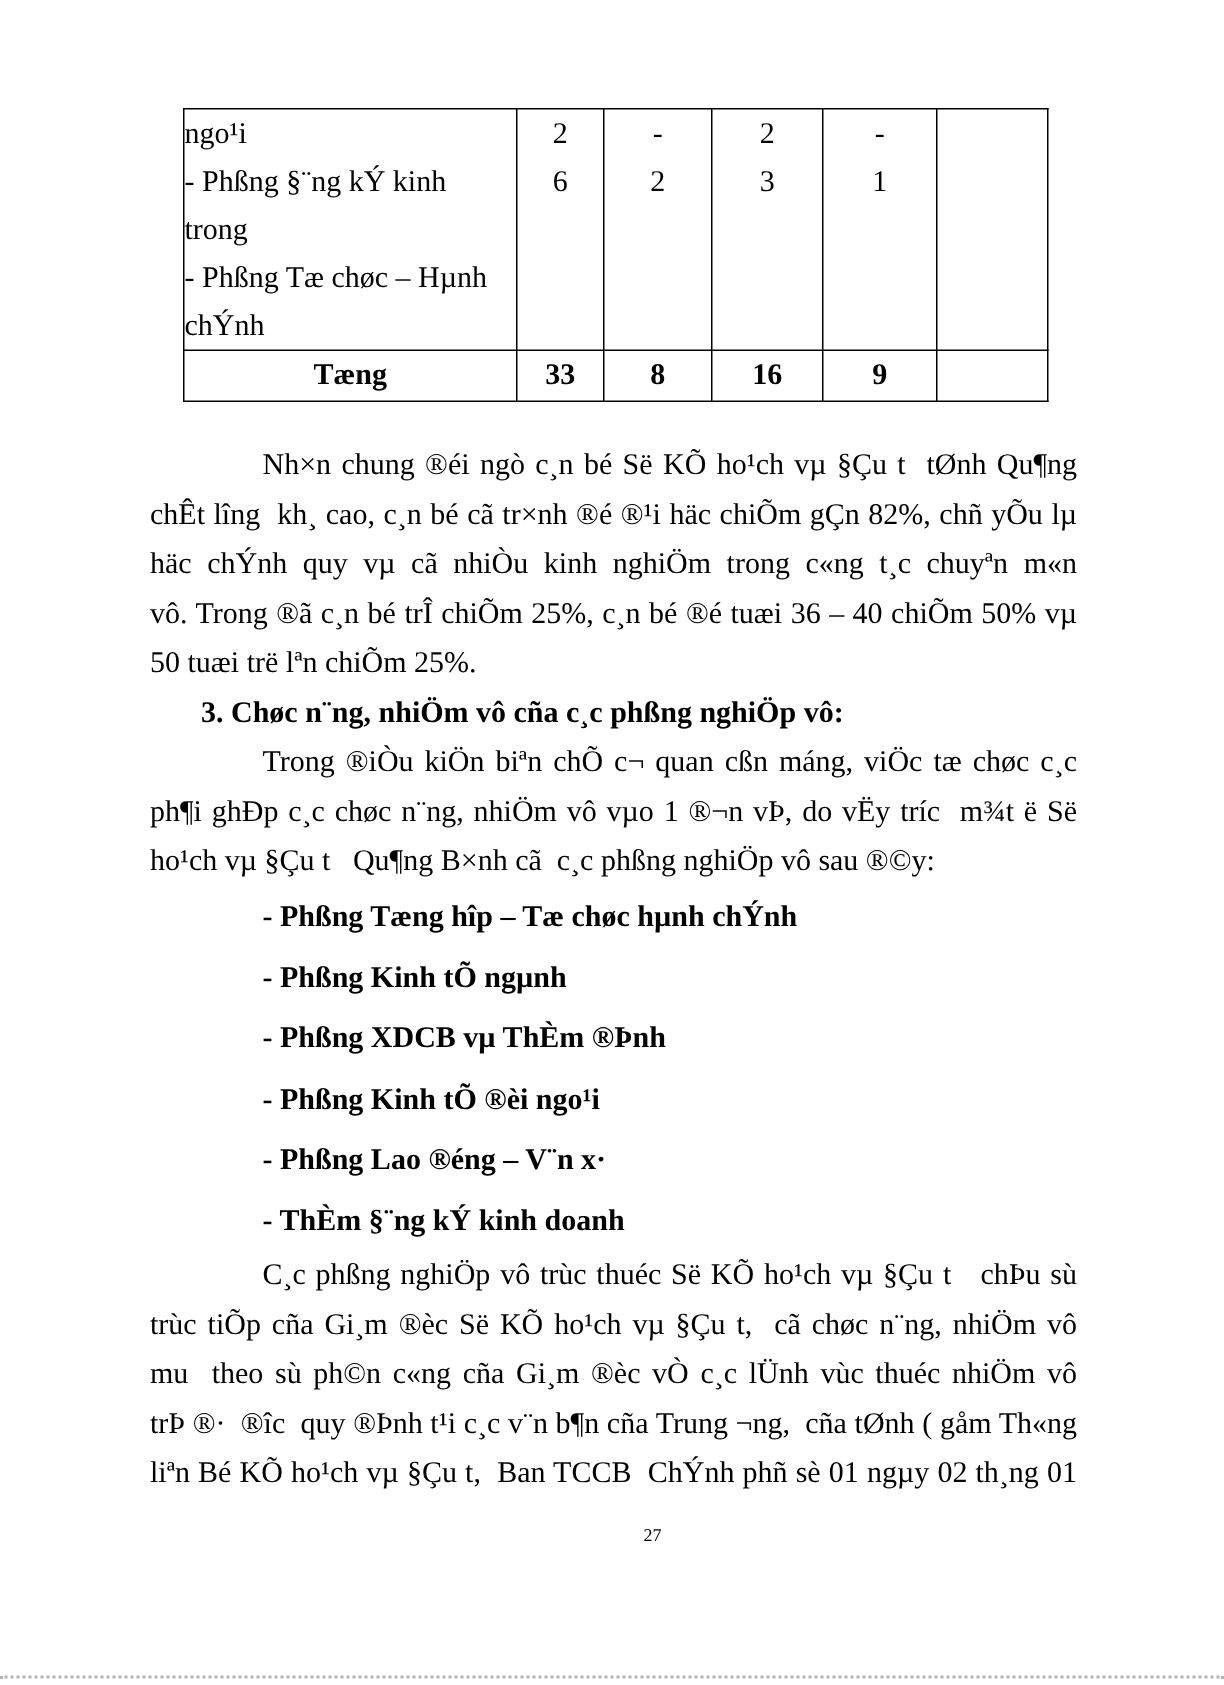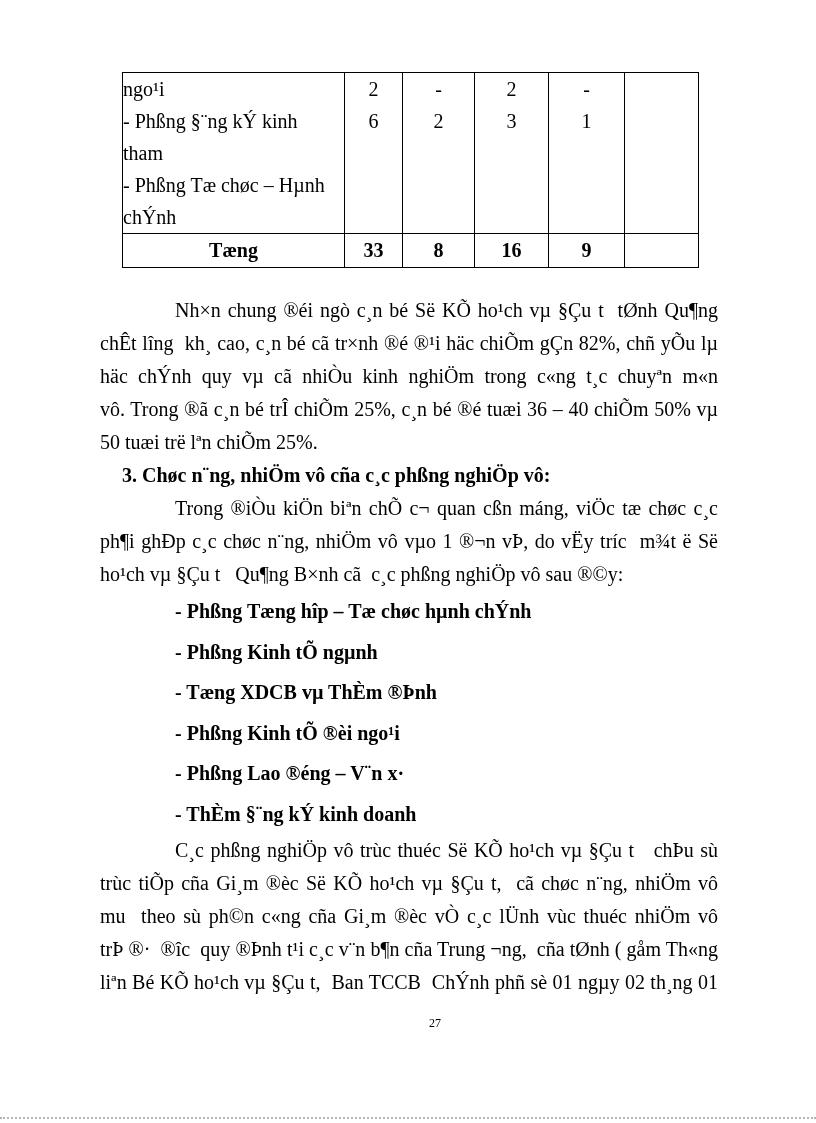--- a/index.html
+++ b/index.html
@@ -55,21 +55,21 @@
     height: 33px; line-height: 33px;
     text-align: justify; text-align-last: justify;
     white-space: pre-wrap;
     overflow: hidden;
   }
   .jline.lastline { text-align: right; text-align-last: left; }
   .jline.indent { text-indent: 75px; }
   .p1 { margin-top: 26px; }
   .heading {
     font-weight: bold;
-    margin-left: 22px;
+    margin-left: 34px;
     height: 33px; line-height: 33px;
     white-space: pre-wrap;
   }
   .list { margin-left: 75px; font-weight: bold; }
   .list-line { height: 40.5px; line-height: 40.5px; white-space: pre-wrap; }
   .p3 { margin-top: 0px; }
   .pagenum {
     margin-top: 12px;
     text-align: center;
     padding-left: 52px;
@@ -89,21 +89,21 @@
           <col style="width:72px">
         <col style="width:74px">
           <col style="width:76px">
           <col style="width:74px">
       </colgroup>
       <tbody>
         <tr class="row-detail">
           <td class="cell-dept">
               <div class="cell-line">ngo¹i</div>
               <div class="cell-line">- Phßng §¨ng kÝ kinh</div>
-              <div class="cell-line">tham</div>
+              <div class="cell-line">trong</div>
               <div class="cell-line">- Phßng Tæ chøc – Hµnh</div>
               <div class="cell-line">chÝnh</div>
             </td>
           <td class="cell-num">
               <div class="cell-line">2</div>
               <div class="cell-line">6</div>
             </td>
           <td class="cell-num">
               <div class="cell-line">-</div>
               <div class="cell-line">2</div>
@@ -141,21 +141,21 @@
 
     <div class="para p2">
         <div class="jline indent">Trong ®iÒu kiÖn biªn chÕ c¬ quan cßn máng, viÖc tæ chøc c¸c phßng</div>
         <div class="jline">ph¶i ghÐp c¸c chøc n¨ng, nhiÖm vô vµo 1 ®¬n vÞ, do vËy tríc  m¾t ë Së KÕ</div>
         <div class="jline lastline">ho¹ch vµ §Çu t   Qu¶ng B×nh cã  c¸c phßng nghiÖp vô sau ®©y:</div>
       </div>
 
     <div class="list">
         <div class="list-line">- Phßng Tæng hîp – Tæ chøc hµnh chÝnh</div>
         <div class="list-line">- Phßng Kinh tÕ ngµnh</div>
-        <div class="list-line">- Tæng XDCB vµ ThÈm ®Þnh</div>
+        <div class="list-line">- Phßng XDCB vµ ThÈm ®Þnh</div>
         <div class="list-line">- Phßng Kinh tÕ ®èi ngo¹i</div>
         <div class="list-line">- Phßng Lao ®éng – V¨n x·</div>
         <div class="list-line">- ThÈm §¨ng kÝ kinh doanh</div>
       </div>
 
     <div class="para p3">
         <div class="jline indent">C¸c phßng nghiÖp vô trùc thuéc Së KÕ ho¹ch vµ §Çu t   chÞu sù l·nh ®¹o</div>
         <div class="jline">trùc tiÕp cña Gi¸m ®èc Së KÕ ho¹ch vµ §Çu t,  cã chøc n¨ng, nhiÖm vô tham</div>
         <div class="jline">mu  theo sù ph©n c«ng cña Gi¸m ®èc vÒ c¸c lÜnh vùc thuéc nhiÖm vô chÝnh</div>
         <div class="jline">trÞ ®·  ®îc  quy ®Þnh t¹i c¸c v¨n b¶n cña Trung ¬ng,  cña tØnh ( gåm Th«ng t</div>

